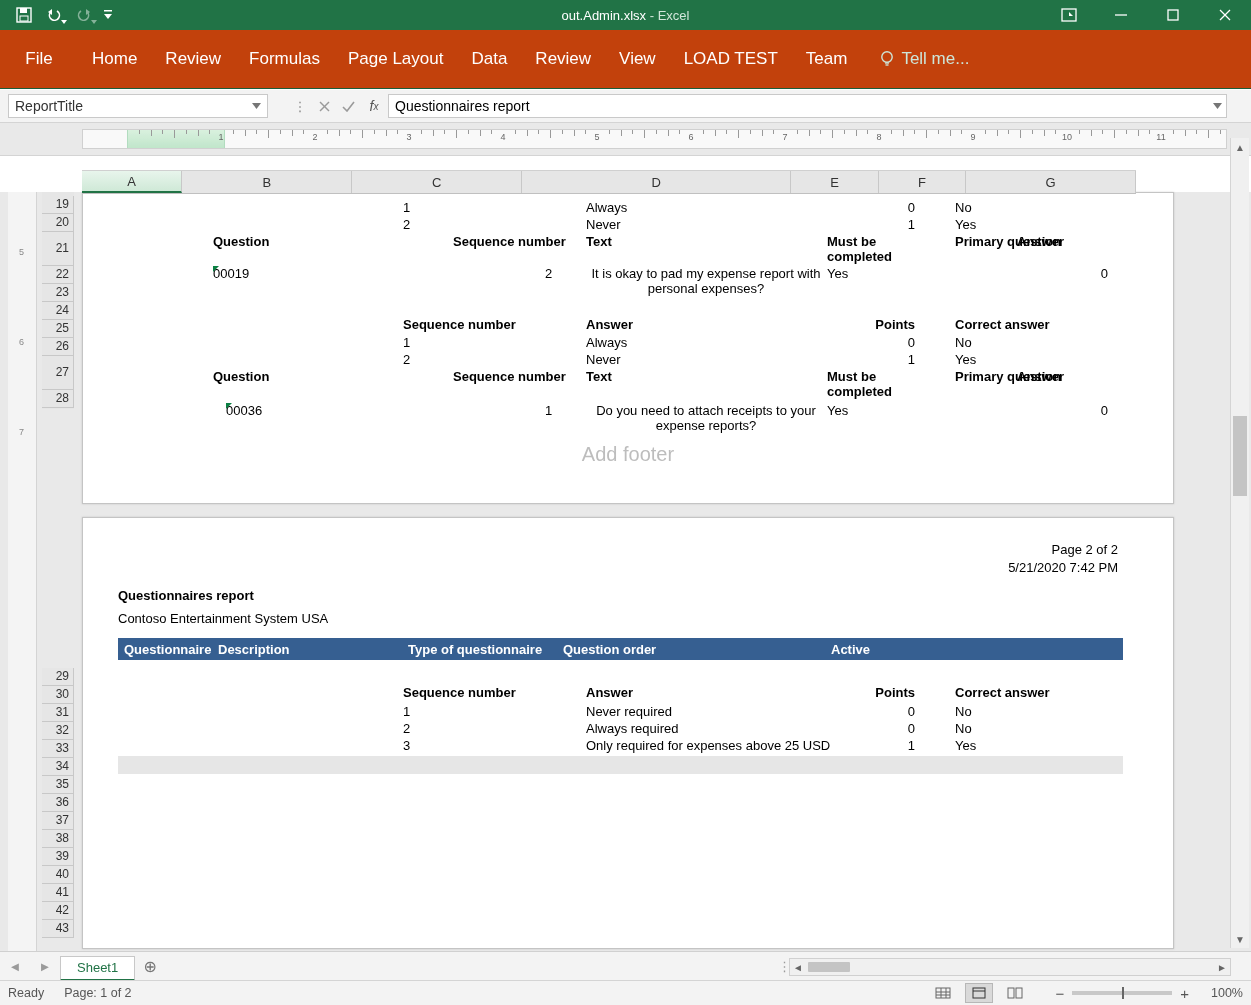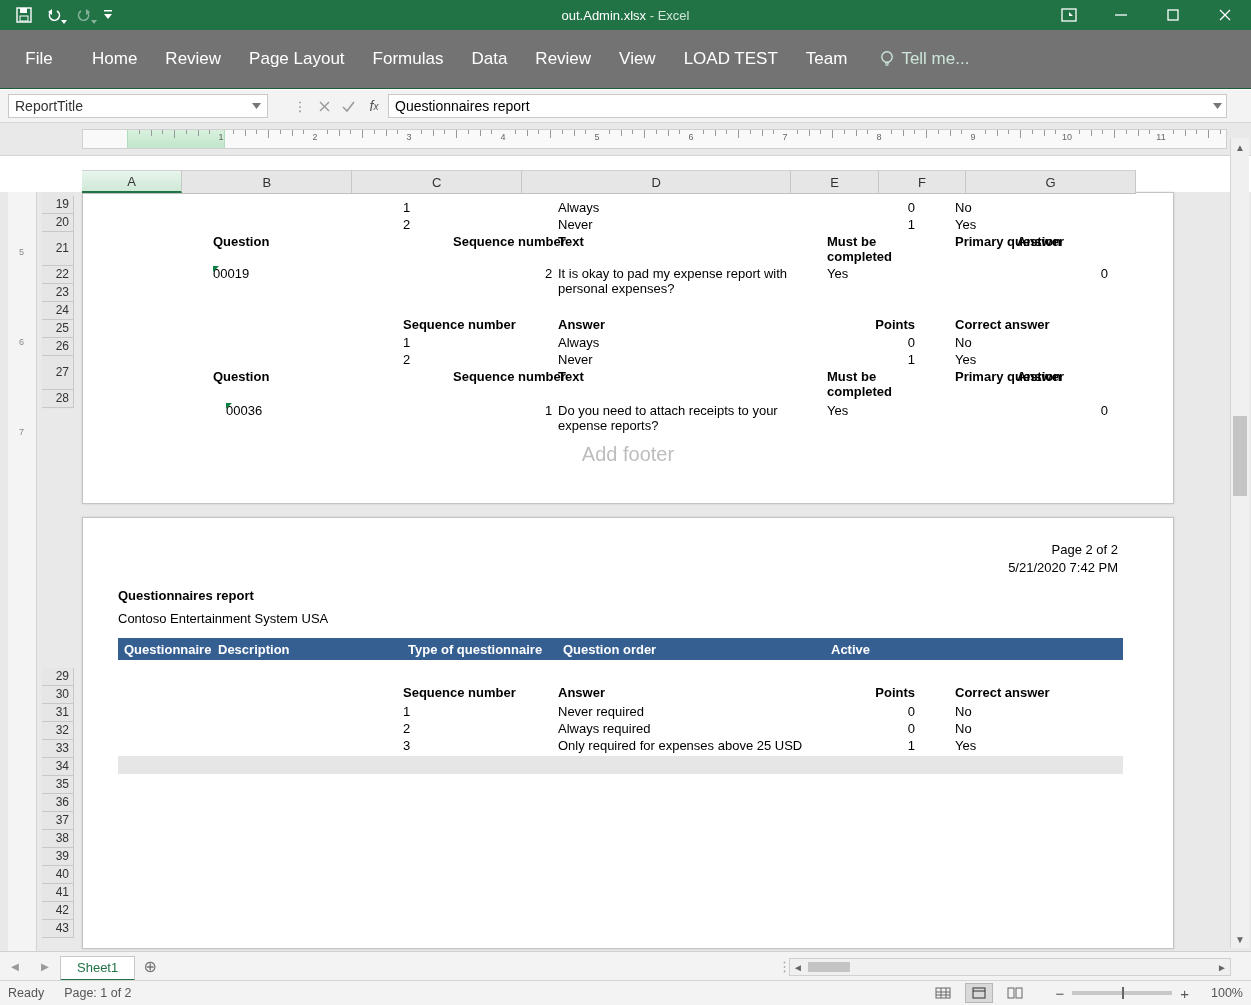--- a/index.html
+++ b/index.html
@@ -61,21 +61,21 @@
   .winbtn {
     width: 52px;
     display: flex;
     align-items: center;
     justify-content: center;
   }
 
   
   .ribbontabs {
     height: 58px;
-    background: #737373;
+    background: #c2410c;
     display: flex;
     align-items: center;
     color: #fff;
     position: relative;
     border-bottom: 1px solid #1b5e3a;
   }
   .filetab {
     width: 70px;
     display: flex;
     align-items: center;
@@ -433,21 +433,21 @@
     top:138px;
     width:18px;
     height: 810px;
     background:#f0f0f0;
     border-left:1px solid #d4d4d4;
   }
   .vscroll .arrow { height:18px; display:flex; justify-content:center; align-items:center; color:#666; font-size:10px; }
   .vscroll .track { position:absolute; top:18px; bottom:18px; left:2px; right:2px; }
   .vscroll .thumb { position:absolute; top:260px; left:0; right:0; height:80px; background:#c4c4c4; }
   .col-C-pos-left { left:320px; }
-  .col-D-pos { left:475px; }
+  .col-D-pos { left:503px;text-align:center; }
   .col-E-pos { left:744px; }
   .col-F-pos { right:258px; text-align:right; }
   .col-G-pos { left:872px; }
   .col-H-pos { right:65px; text-align:right; }
 
 </style>
 </head>
 <body>
 
 <div class="titlebar">
@@ -511,22 +511,22 @@
           <line x1="12" y1="2" x2="2" y2="12" stroke="#fff" stroke-width="1.3"></line>
         </svg>
     </div>
   </div>
 </div>
 
 <div class="ribbontabs">
   <div class="filetab">File</div>
   <div class="tab">Home</div>
   <div class="tab">Review</div>
+  <div class="tab">Formulas</div>
   <div class="tab">Page Layout</div>
-  <div class="tab">Formulas</div>
   <div class="tab">Data</div>
   <div class="tab">Review</div>
   <div class="tab">View</div>
   <div class="tab">LOAD TEST</div>
   <div class="tab">Team</div>
   <div class="tellme">
     <svg width="16" height="18" viewBox="0 0 16 18">
         <circle cx="8" cy="7" r="5.2" fill="none" stroke="#cde6d9" stroke-width="1.4"></circle>
         <line x1="6" y1="13" x2="10" y2="13" stroke="#cde6d9" stroke-width="1.4"></line>
         <line x1="6.5" y1="15" x2="9.5" y2="15" stroke="#cde6d9" stroke-width="1.4"></line>

